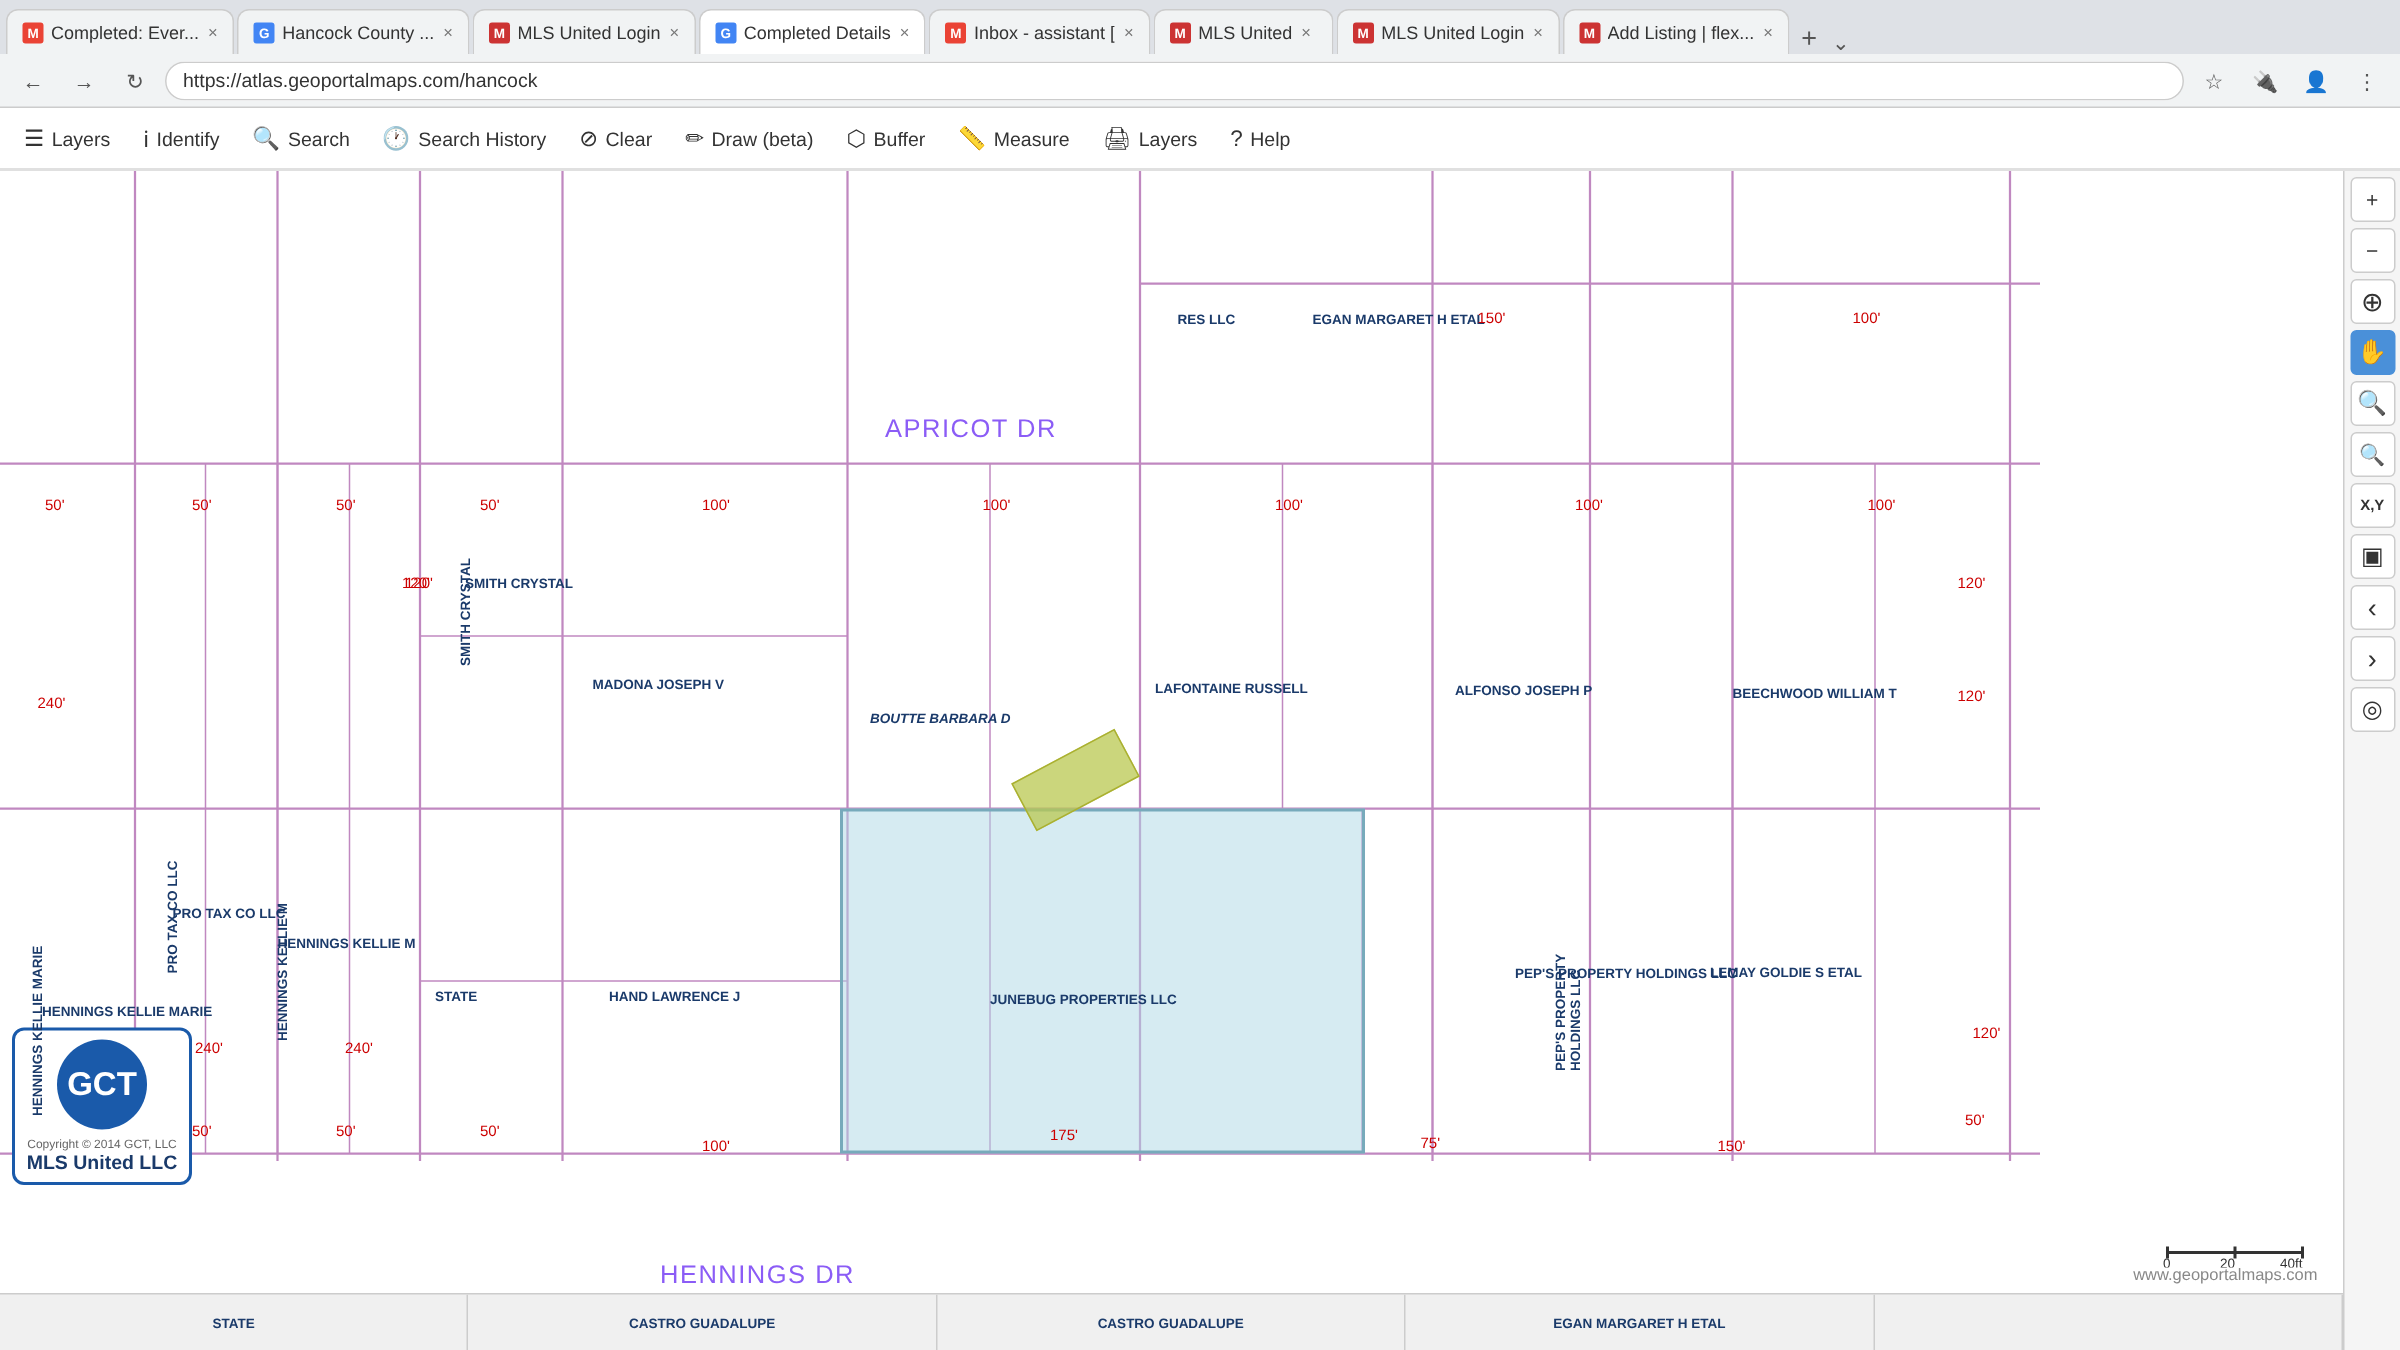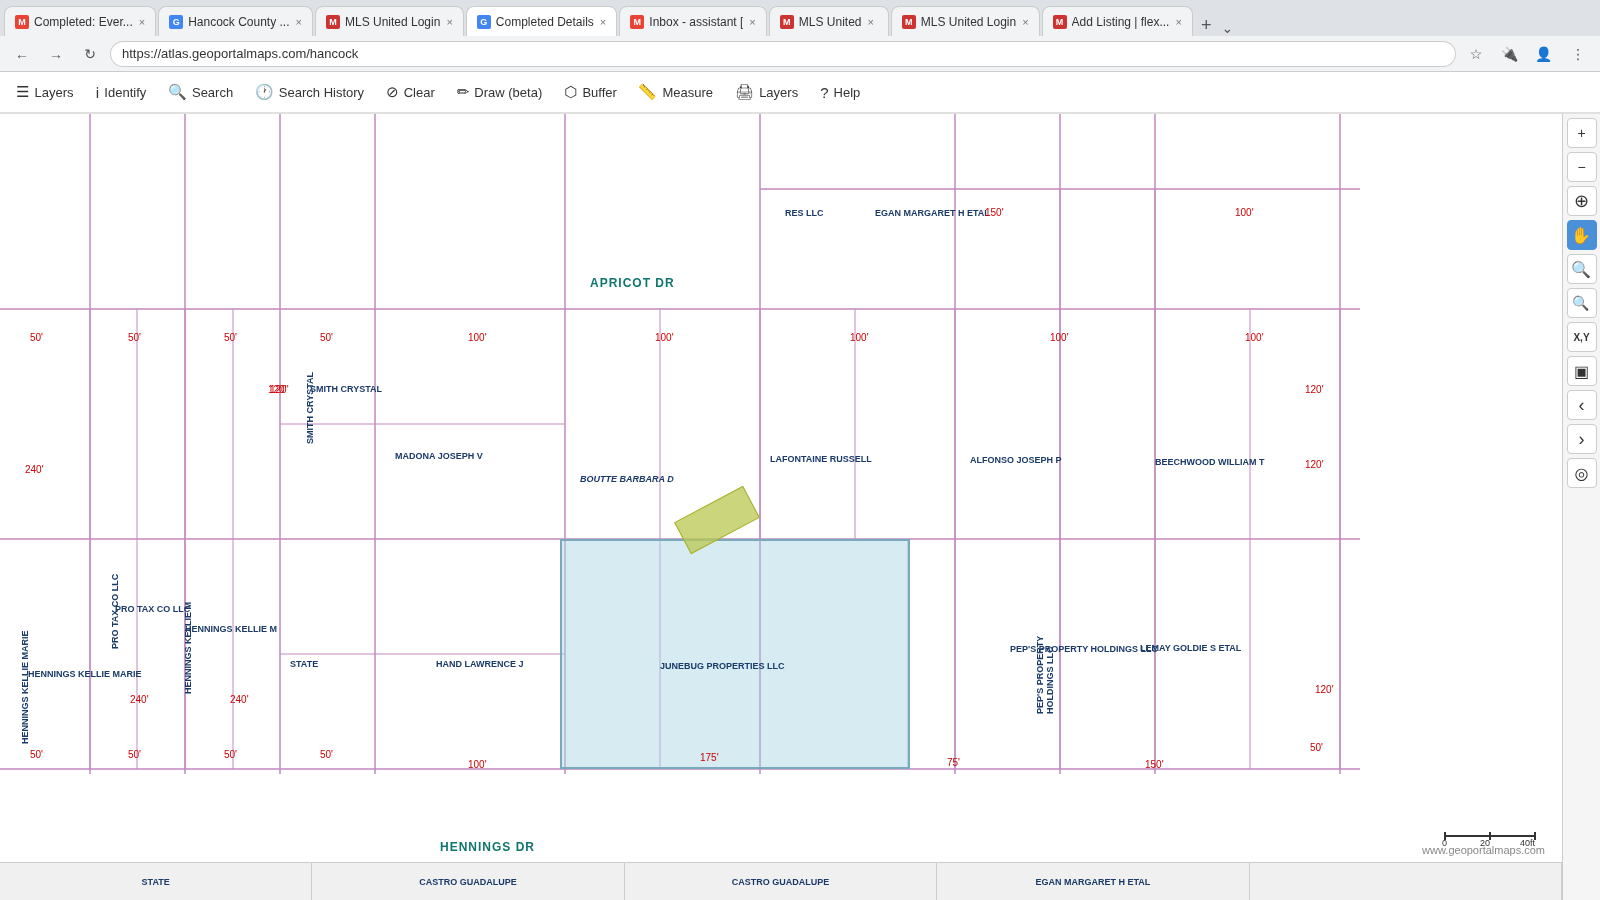--- a/index.html
+++ b/index.html
@@ -19,21 +19,21 @@
 
     
     .toolbar { display: flex; align-items: center; height: 42px; background: #fff; border-bottom: 2px solid #e0e0e0; padding: 0 6px; gap: 2px; }
     .tool-btn { display: flex; align-items: center; gap: 5px; padding: 5px 10px; border: none; background: none; cursor: pointer; font-size: 13px; color: #333; border-radius: 4px; white-space: nowrap; }
     .tool-btn .icon { font-size: 15px; }
 
     
     .map-area { position: relative; width: 100%; height: calc(900px - 36px - 36px - 42px); background: #fff; overflow: hidden; }
 
     
-    .road-label { position: absolute; font-size: 12px; font-weight: bold; color: #0f766e; letter-spacing: 1px; }
+    .road-label { position: absolute; font-size: 17px; font-weight: normal; color: #8b5cf6; letter-spacing: 1px; }
 
     
     .parcel-label { position: absolute; font-size: 9px; color: #1a3a6a; font-weight: bold; text-align: center; }
 
     
     .dim-label { position: absolute; font-size: 10px; color: #c00; font-style: normal; }
 
     
     .parcel-highlight { position: absolute; background: rgba(173, 216, 230, 0.5); border: 2px solid #7ab; }
 
@@ -231,21 +231,21 @@
   <div class="vertical-label" style="top:500px; right:18px; height:130px; display:flex; align-items:center; font-size:11px; font-weight:bold; color:#333; letter-spacing:2px; writing-mode:vertical-rl; transform:rotate(180deg);">BAYOU DR</div>
 
   <div id="parcel-labels-container">
       <div class="parcel-label" style="top: 337px; left: 395px;">MADONA JOSEPH V</div>
       <div class="parcel-label" style="top: 360px; left: 580px; font-style: italic;">BOUTTE BARBARA D</div>
       <div class="parcel-label" style="top: 340px; left: 770px;">LAFONTAINE RUSSELL</div>
       <div class="parcel-label" style="top: 341px; left: 970px;">ALFONSO JOSEPH P</div>
       <div class="parcel-label" style="top: 343px; left: 1155px;">BEECHWOOD WILLIAM T</div>
       <div class="parcel-label" style="top: 270px; left: 310px;">SMITH CRYSTAL</div>
       <div class="parcel-label" style="top: 545px; left: 290px;">STATE</div>
-      <div class="parcel-label" style="top: 545px; left: 436px;">HAND LAWRENCE J</div>
+      <div class="parcel-label" style="top: 545px; left: 406px;">HAND LAWRENCE J</div>
       <div class="parcel-label" style="top: 547px; left: 660px;">JUNEBUG PROPERTIES LLC</div>
       <div class="parcel-label" style="top: 530px; left: 1010px;">PEP'S PROPERTY HOLDINGS LLC</div>
       <div class="parcel-label" style="top: 529px; left: 1140px;">LEMAY GOLDIE S ETAL</div>
       <div class="parcel-label" style="top: 490px; left: 115px;">PRO TAX CO LLC</div>
       <div class="parcel-label" style="top: 555px; left: 28px;">HENNINGS KELLIE MARIE</div>
       <div class="parcel-label" style="top: 510px; left: 185px;">HENNINGS KELLIE M</div>
       <div class="parcel-label" style="top: 94px; left: 875px;">EGAN MARGARET H ETAL</div>
       <div class="parcel-label" style="top: 94px; left: 785px;">RES LLC</div>
     </div>
 
@@ -288,20 +288,27 @@
     <div class="map-tool-btn active" style="font-size:16px;">✋</div>
     <div class="map-tool-btn" style="font-size:16px;">🔍</div>
     <div class="map-tool-btn" style="font-size:14px;">🔍</div>
     <div class="map-tool-btn" style="font-size:10px; font-weight:bold;">X,Y</div>
     <div class="map-tool-btn" style="font-size:16px;">▣</div>
     <div class="map-tool-btn" style="font-size:18px;">‹</div>
     <div class="map-tool-btn" style="font-size:18px;">›</div>
     <div class="map-tool-btn" style="font-size:16px;">◎</div>
   </div>
 
+  <div class="logo-area">
+    <div class="logo-circle">
+      <span style="color:#fff; font-size:22px; font-weight:900;">GCT</span>
+    </div>
+    <div style="font-size:8px; color:#666; text-align:center; margin-top:2px;">Copyright © 2014 GCT, LLC</div>
+    <div style="font-size:13px; font-weight:bold; color:#1a3a6a;">MLS United LLC</div>
+  </div>
 
   <div style="position:absolute; bottom:50px; right:60px;">
     <svg width="100" height="20" xmlns="http://www.w3.org/2000/svg">
       <line x1="5" y1="10" x2="95" y2="10" stroke="#333" stroke-width="2"></line>
       <line x1="5" y1="6" x2="5" y2="14" stroke="#333" stroke-width="2"></line>
       <line x1="50" y1="6" x2="50" y2="14" stroke="#333" stroke-width="2"></line>
       <line x1="95" y1="6" x2="95" y2="14" stroke="#333" stroke-width="2"></line>
       <text x="2" y="20" font-size="9" fill="#333">0</text>
       <text x="40" y="20" font-size="9" fill="#333">20</text>
       <text x="80" y="20" font-size="9" fill="#333">40ft</text>

